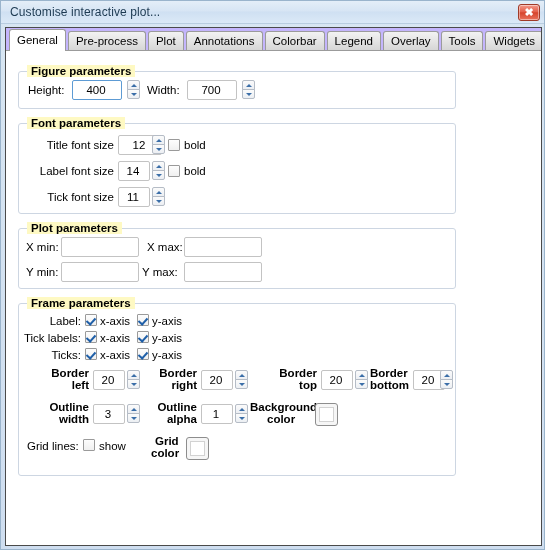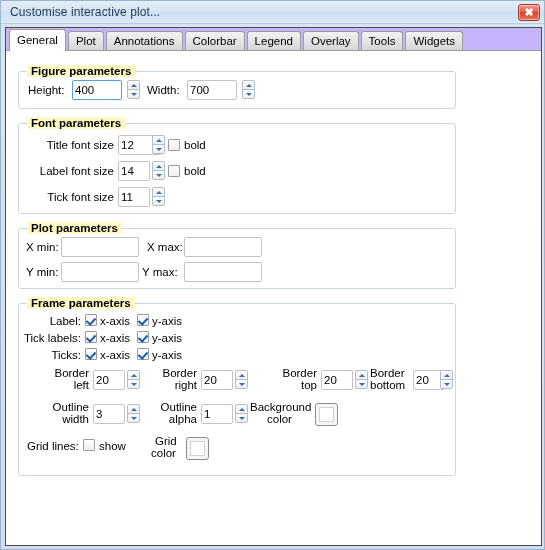--- a/index.html
+++ b/index.html
@@ -157,32 +157,32 @@
   
   .lbl {
     position: absolute;
     font-size: 11.5px;
     color: #000000;
     white-space: nowrap;
     line-height: 13px;
     text-align: center;
   }
   .lbl.right { text-align: right; }
-  .lbl.two-line { line-height: 12px; }
+  .lbl.two-line { line-height: 12px; font-weight: bold; }
 
   .textfield {
     position: absolute;
     box-sizing: border-box;
     background: #ffffff;
     border: 1px solid #c3c3c3;
     border-radius: 2px;
     font-family: "Liberation Sans", sans-serif;
     font-size: 11.5px;
     color: #000000;
-    text-align: left;
+    text-align: center;
     padding: 0 4px 0 2px;
     outline: none;
   }
   .textfield.focused {
     border: 1px solid #5d9bd4;
   }
   .textfield.plain { text-align: left; }
 
   
   .spin {
@@ -267,20 +267,21 @@
     <div id="close-button">
       <div class="glyph">✖</div>
     </div>
   </div>
 
   <div id="client">
 
     <div id="tabbar">
       <div id="tabstrip">
         <div class="tab active">General</div>
+        <div class="tab">Pre-process</div>
         <div class="tab">Plot</div>
         <div class="tab">Annotations</div>
         <div class="tab">Colorbar</div>
         <div class="tab">Legend</div>
         <div class="tab">Overlay</div>
         <div class="tab">Tools</div>
         <div class="tab">Widgets</div>
       </div>
     </div>
 

